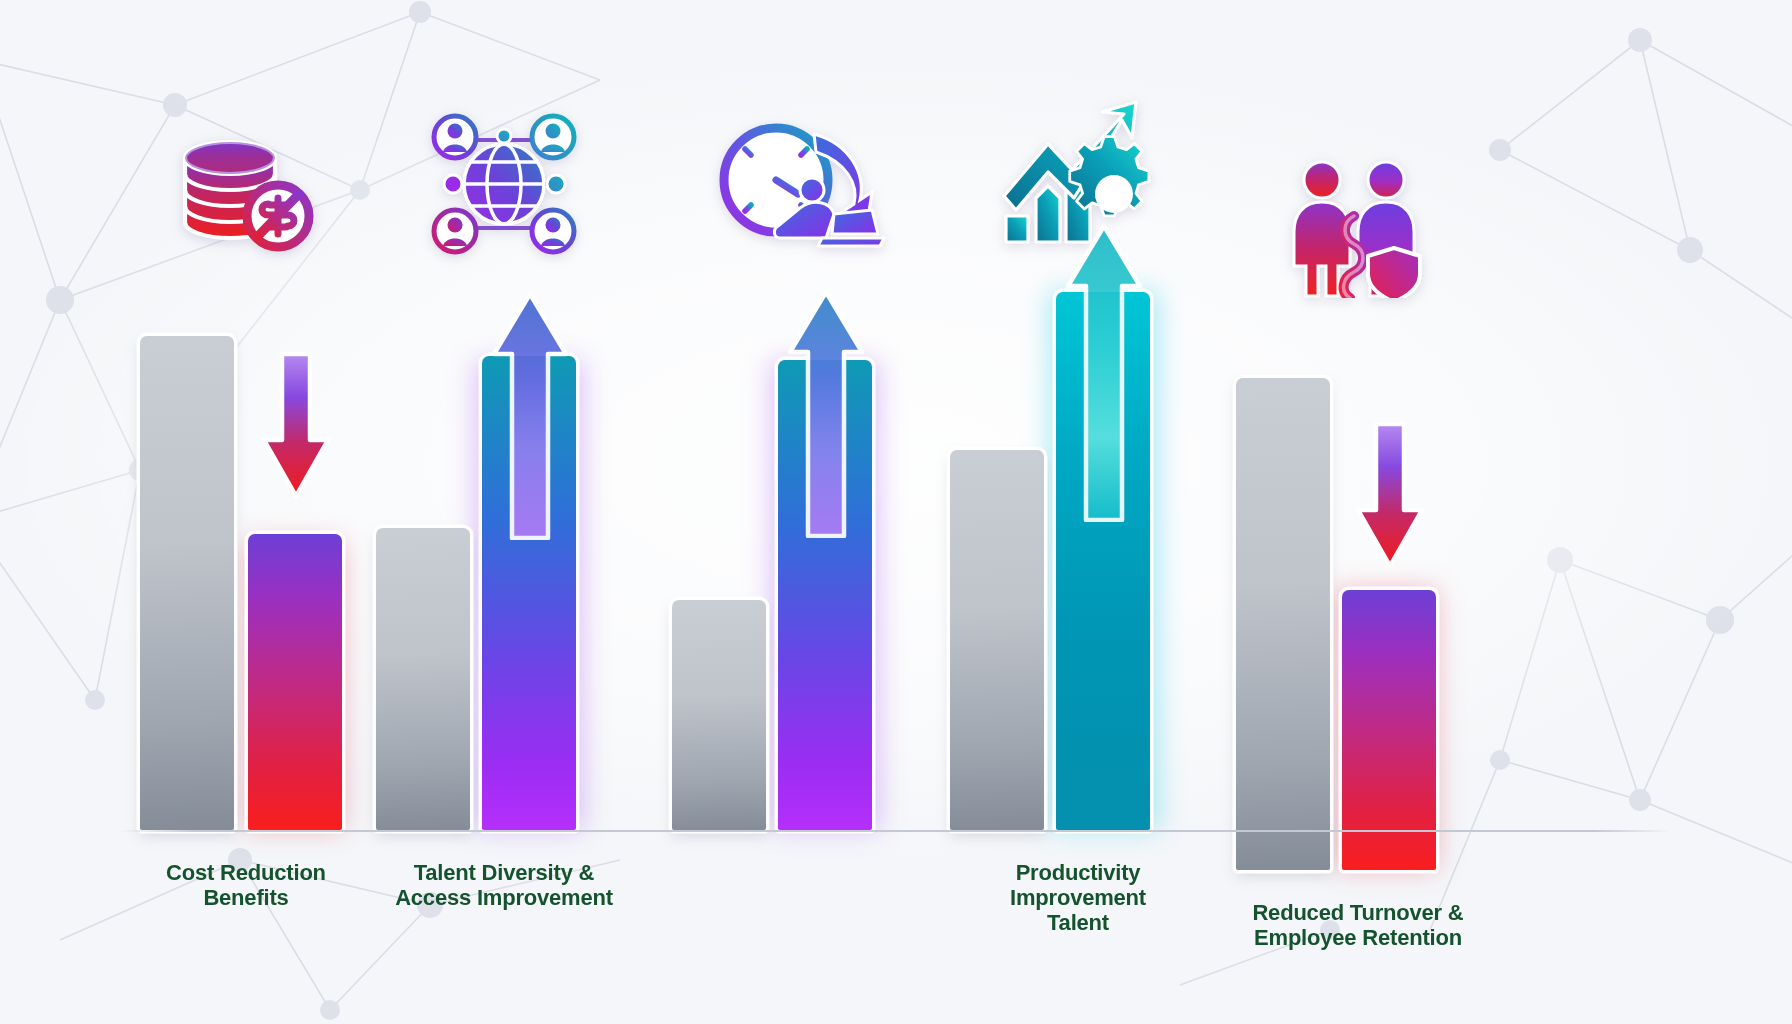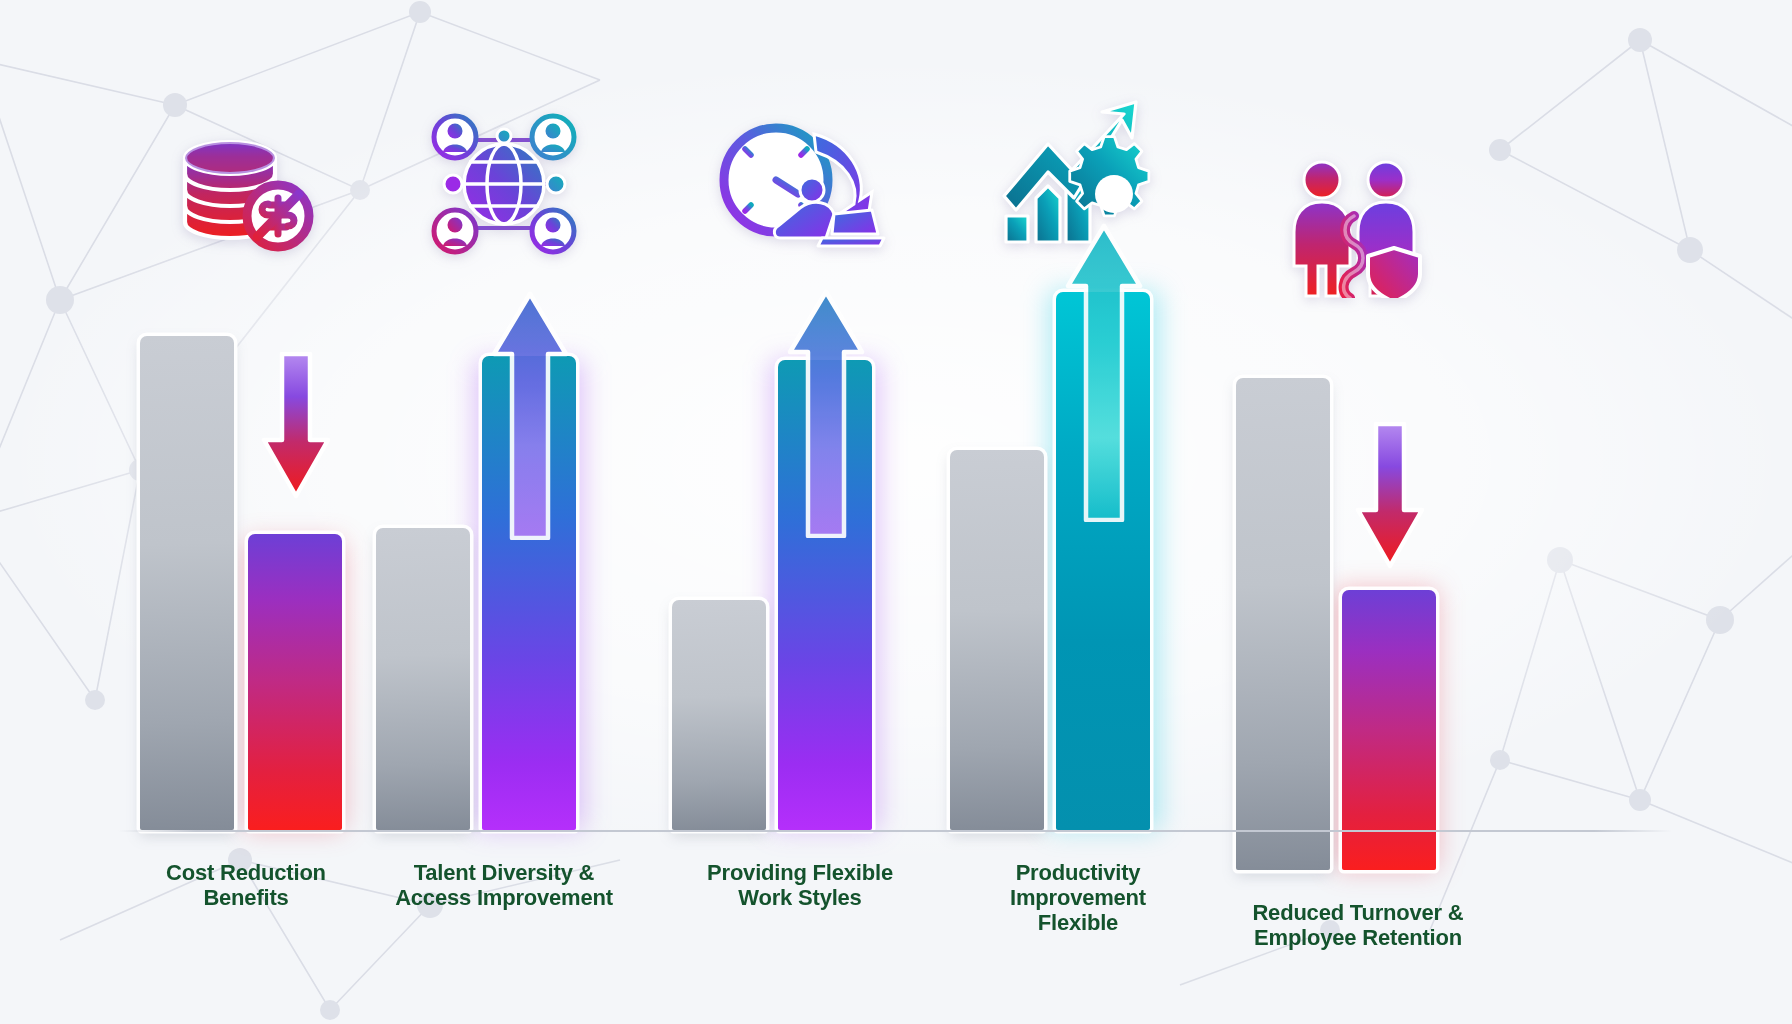--- a/index.html
+++ b/index.html
@@ -307,22 +307,20 @@
             <stop offset="0" stop-color="#2f84c6"></stop>
               <stop offset=".35" stop-color="#5a78e2"></stop>
             <stop offset=".65" stop-color="#8b84f0"></stop>
               <stop offset="1" stop-color="#b07cf5"></stop>
           </linearGradient>
         </defs>
         <path d="M42 4 L78 64 H60 V248 H24 V64 H6 Z" fill="url(#ar3)" stroke="#fff" stroke-width="4.5" stroke-linejoin="round" opacity=".92"></path>
       </svg>
     </div>
 
-    <div class="label" style="left:-28px; width:312px;">Providing Flexible
-Work Styles</div>
   </div>
 
   <div class="group" style="left:950px; width:256px;">
     <div class="icon-wrap" style="top:96px; height:152px;">
       <svg width="156" height="148" viewBox="0 0 156 148">
         <defs>
           <linearGradient id="g4a" x1="0" y1="1" x2="1" y2="0">
             <stop offset="0" stop-color="#0b6f8e"></stop>
               <stop offset=".55" stop-color="#0aa0b8"></stop>
               <stop offset="1" stop-color="#19d9d0"></stop>
@@ -354,21 +352,21 @@
             <stop offset=".72" stop-color="#5ee4e0"></stop>
               <stop offset="1" stop-color="#17c0cc"></stop>
           </linearGradient>
         </defs>
         <path d="M42 4 L78 64 H60 V298 H24 V64 H6 Z" fill="url(#ar4)" stroke="#fff" stroke-width="4.5" stroke-linejoin="round" opacity=".9"></path>
       </svg>
     </div>
 
     <div class="label" style="left:-18px; width:292px;">Productivity
 Improvement
-Flexible</div>
+Talent</div>
   </div>
 
   <div class="group" style="left:1230px; width:256px;margin-top:40px;">
     <div class="icon-wrap" style="top:112px; height:146px;">
       <svg width="140" height="144" viewBox="0 0 140 144">
         <defs>
           <linearGradient id="g5a" x1="0" y1="1" x2="0" y2="0">
             <stop offset="0" stop-color="#ef2121"></stop>
               <stop offset=".55" stop-color="#bf2570"></stop>
               <stop offset="1" stop-color="#8c34cb"></stop>

